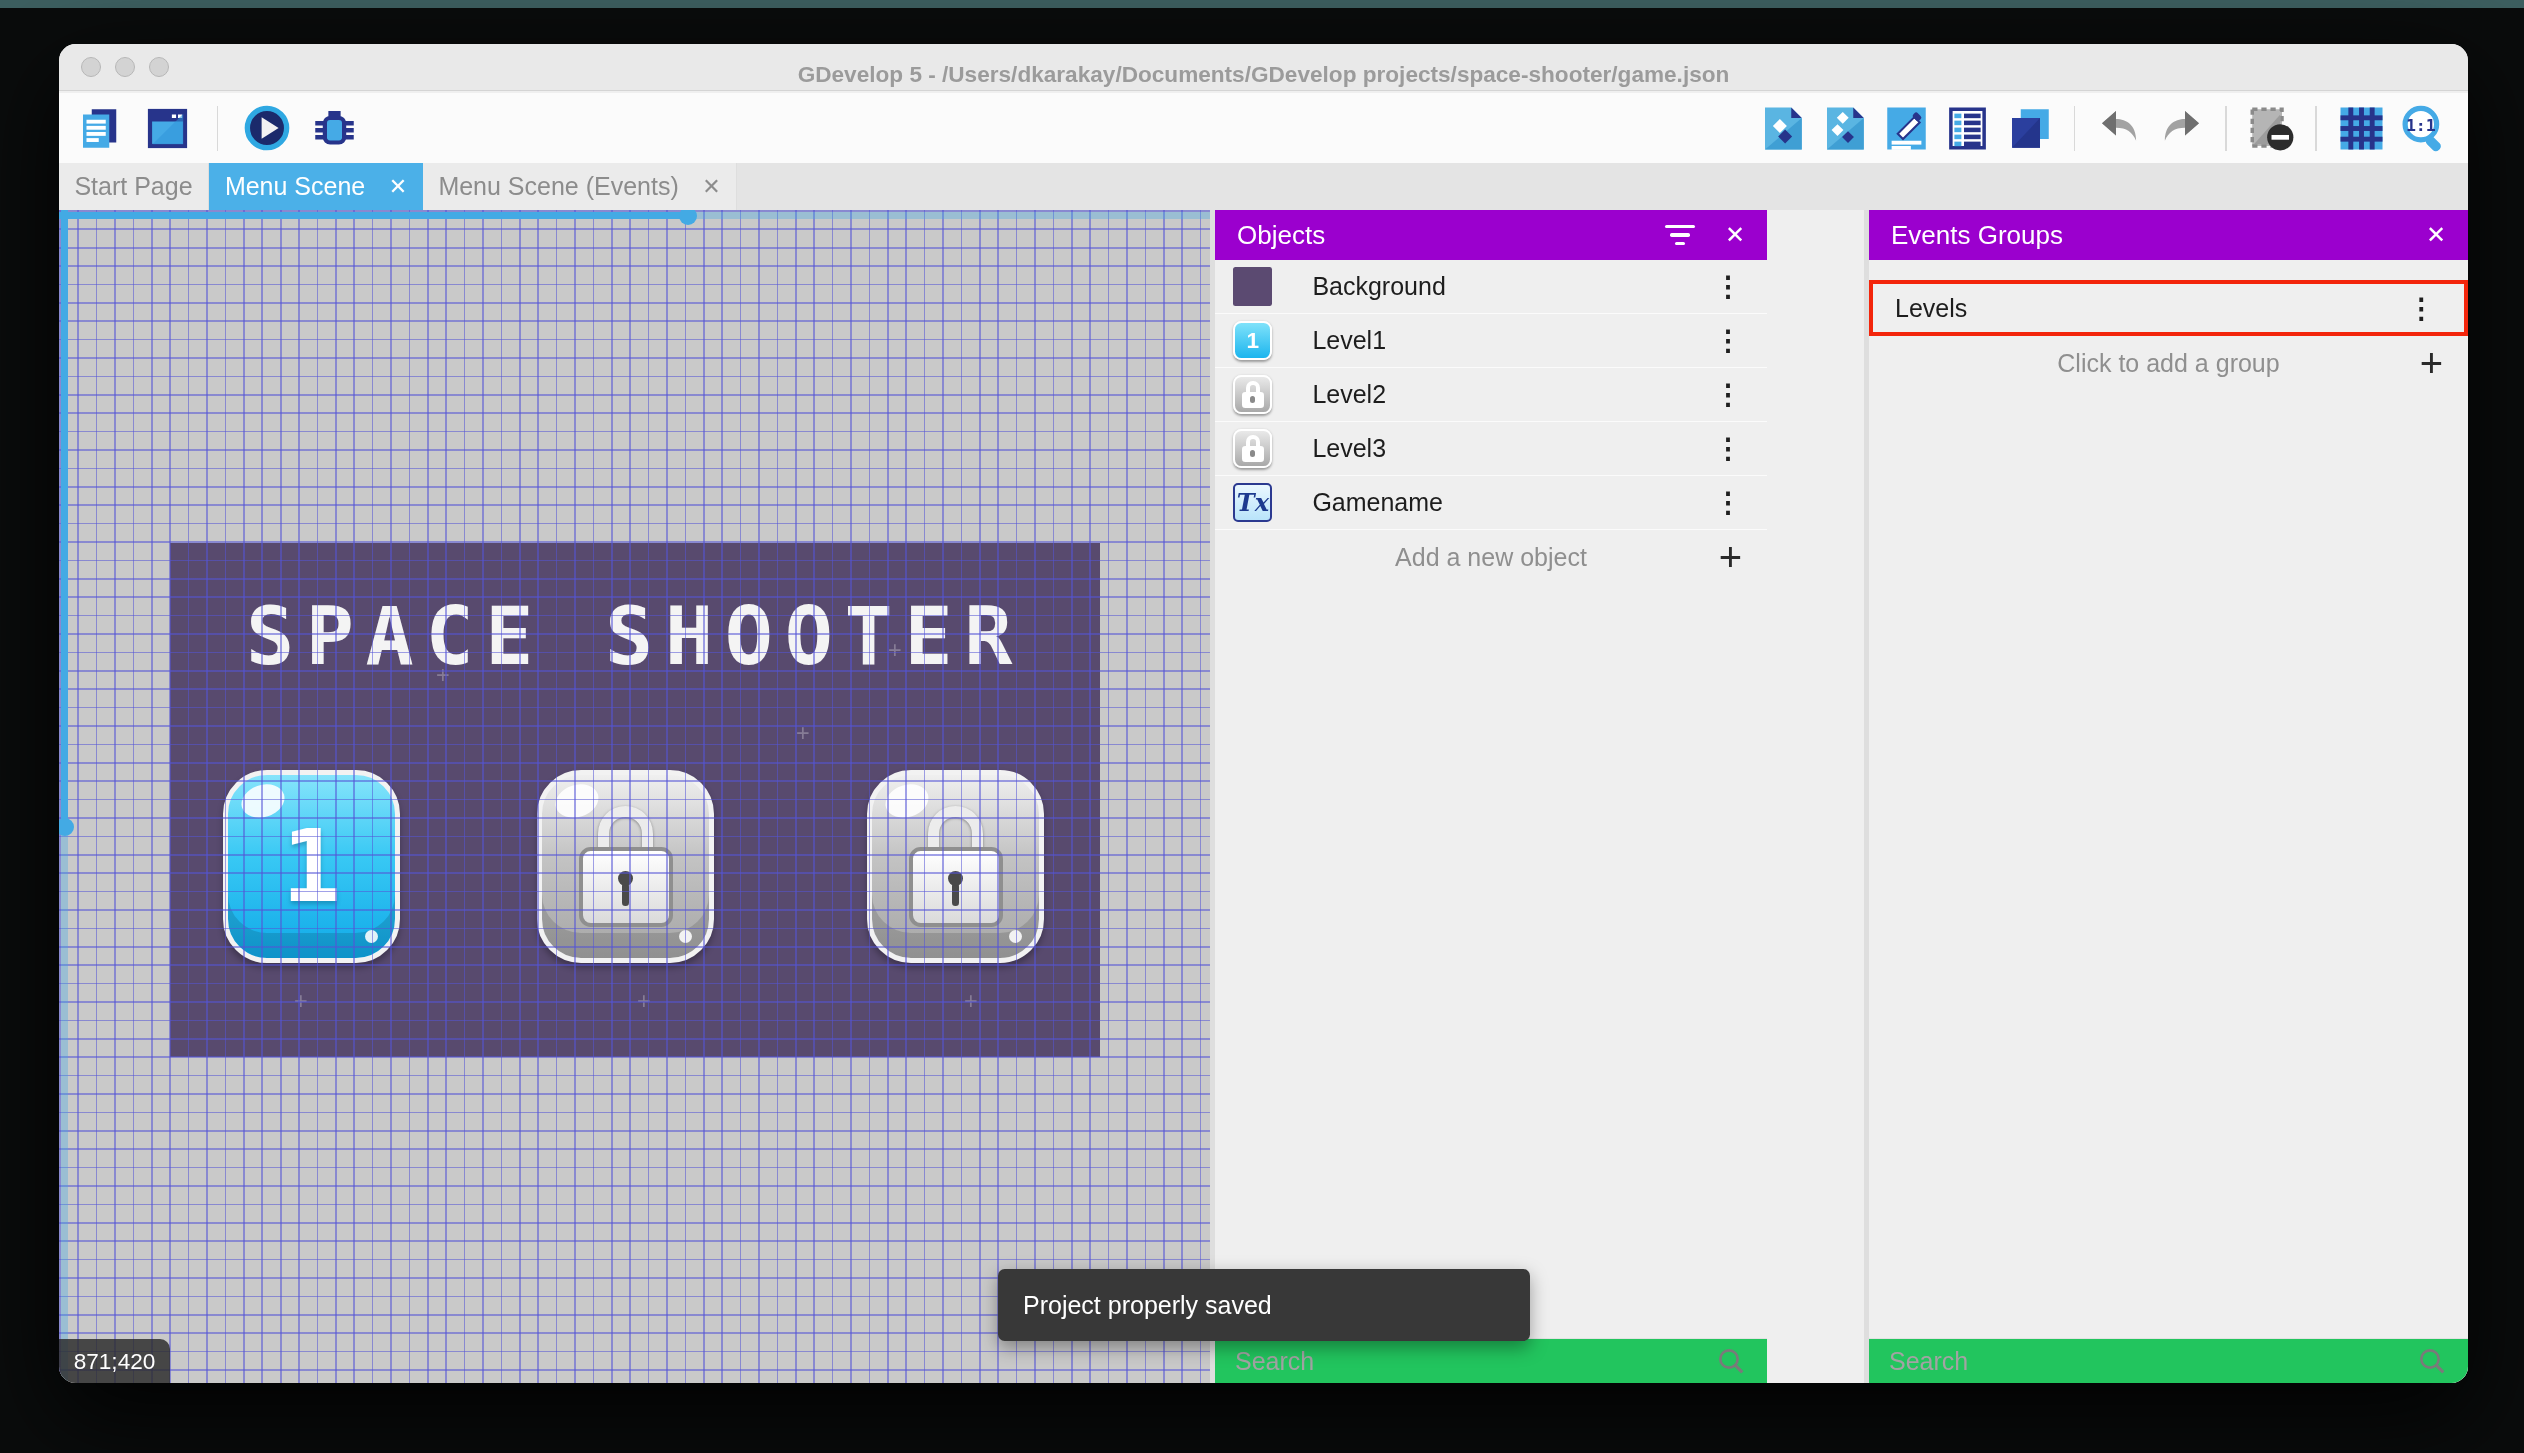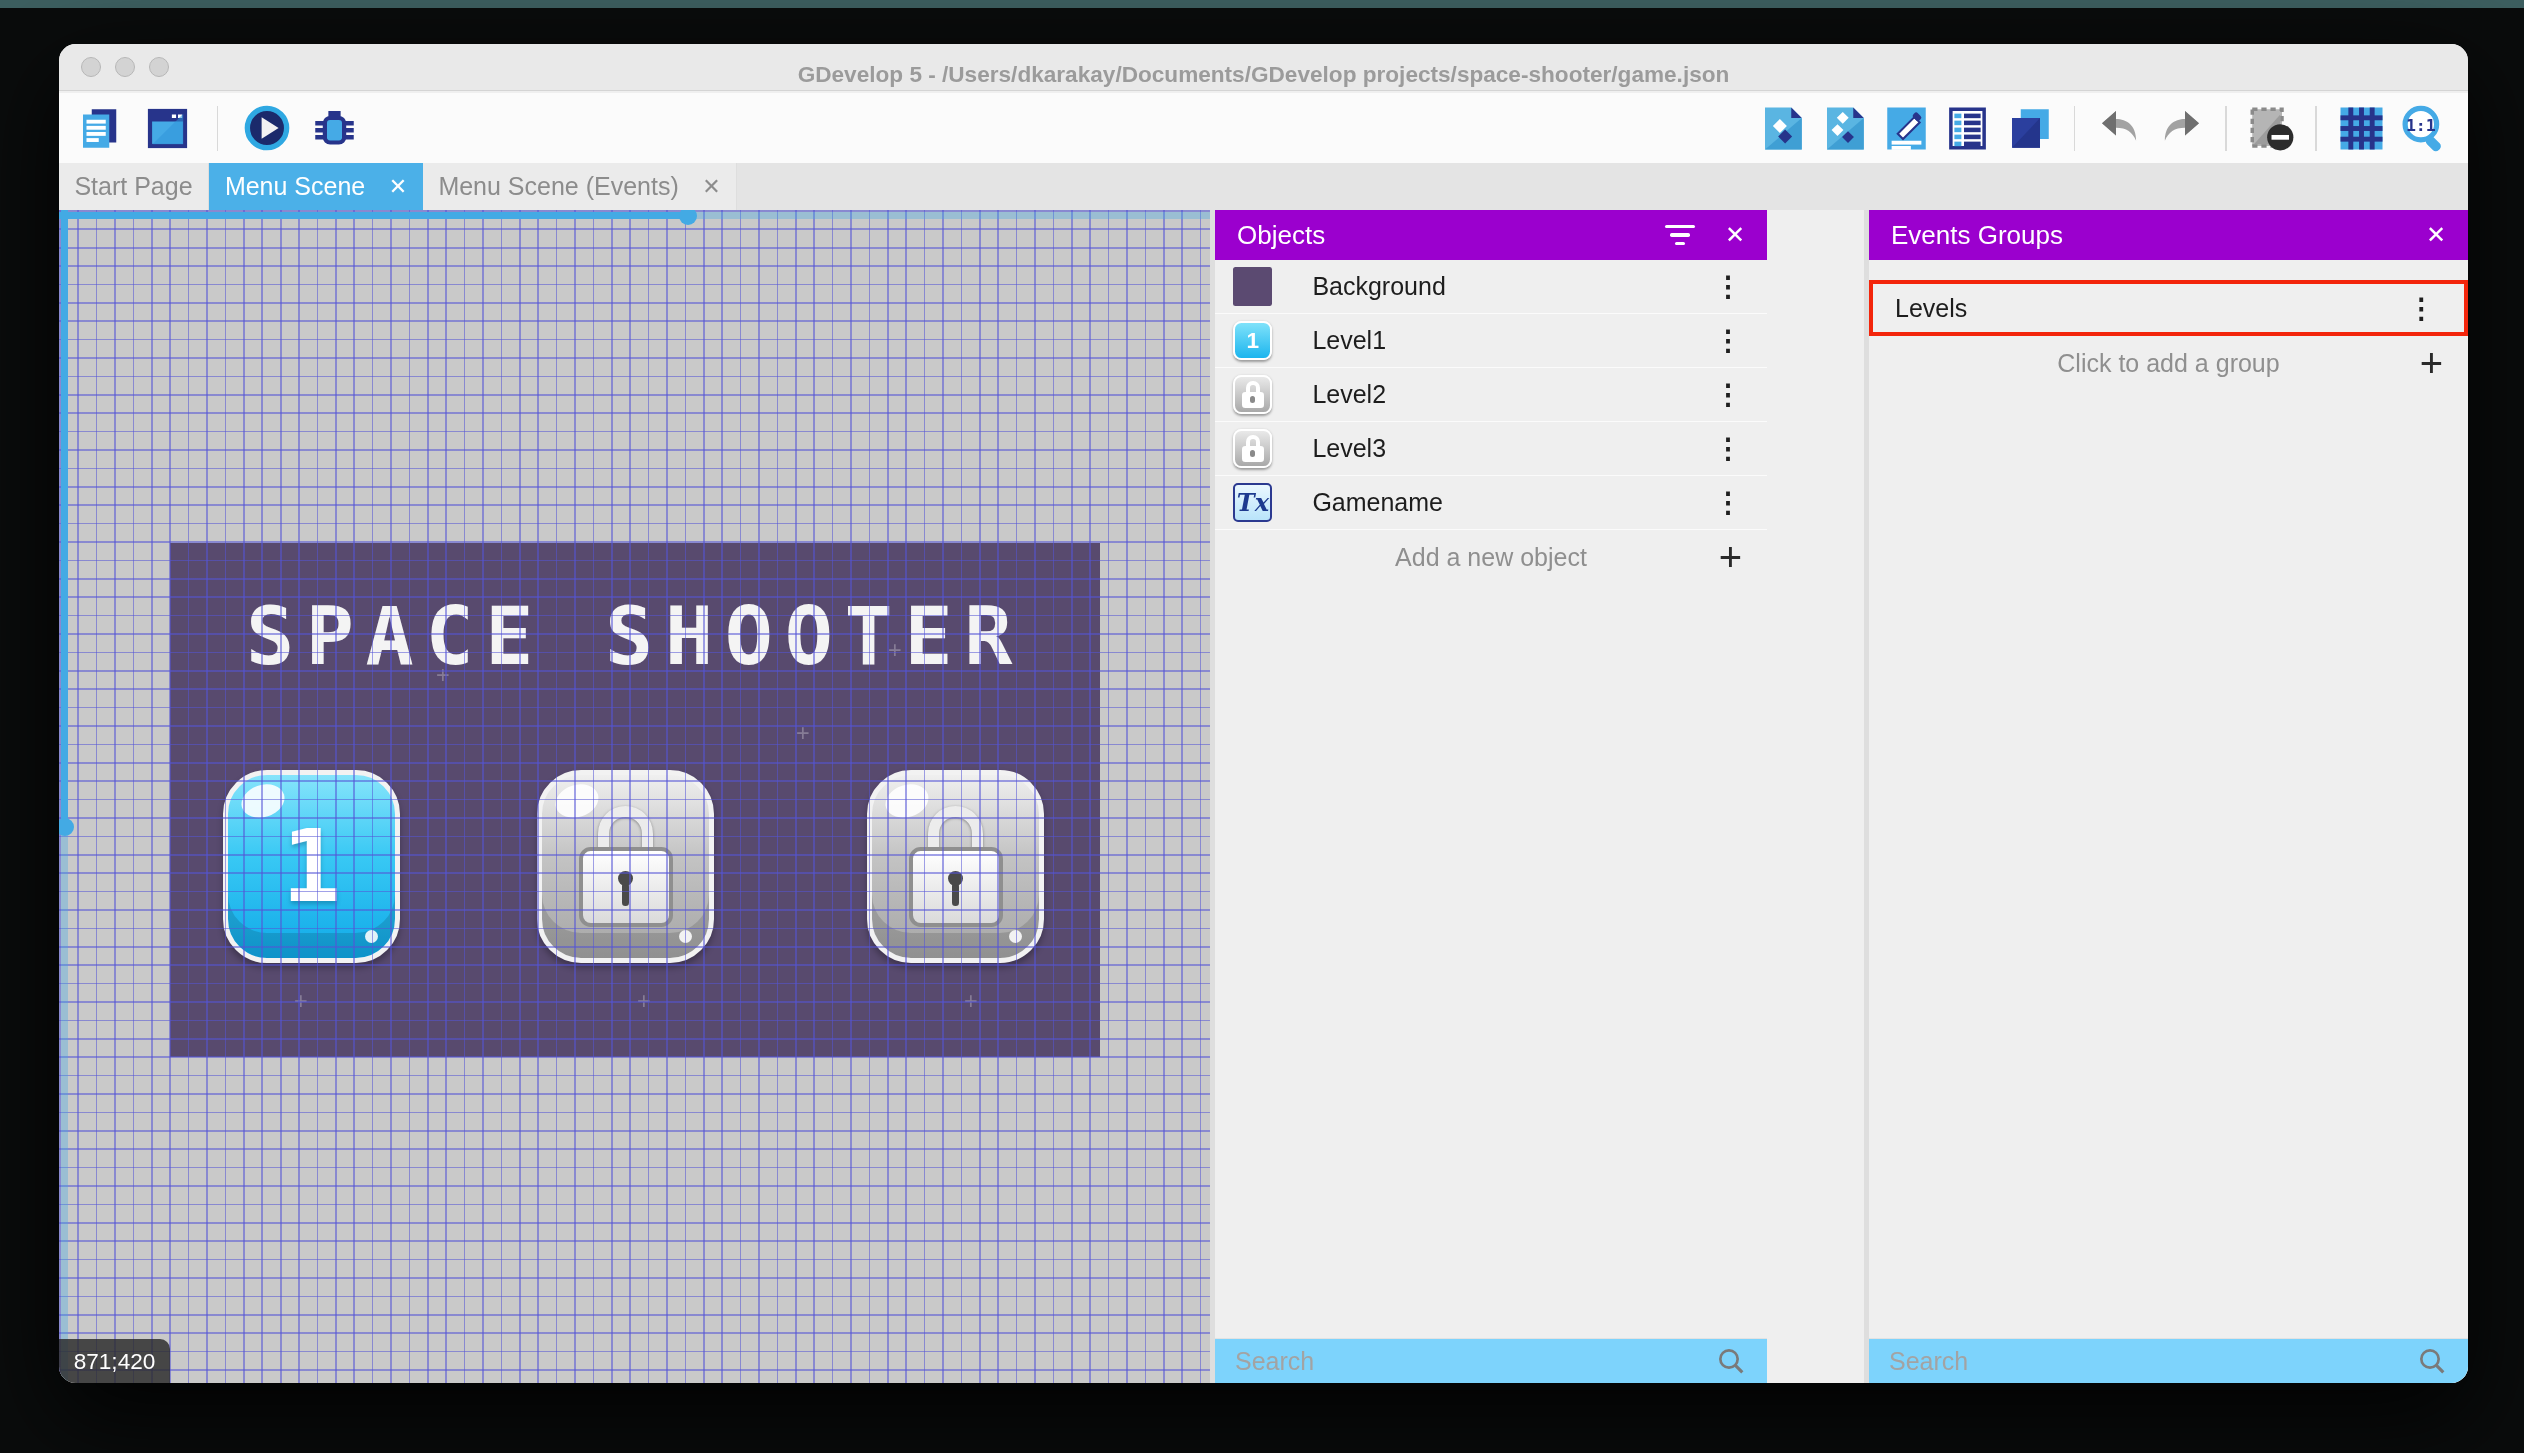--- a/index.html
+++ b/index.html
@@ -122,21 +122,21 @@
   .row-dots { margin-left:auto; font-size:28px; color:#1f1f1f; font-weight:bold; padding-right:6.7px; }
 
   .add-row { height:54px; display:flex; align-items:center; justify-content:center;
     color:#8f8f8f; font-size:25px; position:relative; }
   .add-plus { position:absolute; right:25px; top:50%; transform:translateY(-50%);
     font-size:40px; font-weight:400; color:#2a2a2a; }
 
   .group-row { height:56px; border:4.2px solid #f3250b; display:flex; align-items:center;
     padding:0 22px; background:#efefef;margin-top:20px; }
 
-  .search-row { position:absolute; left:0; right:0; bottom:0; height:45px; background:#7dd3fc;
+  .search-row { position:absolute; left:0; right:0; bottom:0; height:45px; background:#22c55e;
     border-top:0.8px solid #e2e2e2; display:flex; align-items:center; padding:0 20px; }
   .search-input { flex:1; border:none; outline:none; background:transparent; font-size:25px;
     color:#444; font-family:"Liberation Sans", sans-serif; }
   .search-input::placeholder { color:#a3a3a3; }
 
   
   .toast { position:absolute; left:939px; top:1225px; width:532px; height:72px; background:#383838;
     border-radius:6.7px; color:#fff; font-size:25px; display:flex; align-items:center;
     padding-left:25px; z-index:60; box-shadow:0 6.7px 18.4px rgba(0,0,0,.35); }
 </style>
@@ -426,15 +426,18 @@
         <input class="search-input" placeholder="Search" style="">
         <svg width="32" height="32" viewBox="0 0 24 24">
             <circle cx="10.5" cy="10.5" r="6.5" fill="none" stroke="#7a7a7a" stroke-width="2"></circle>
             <line x1="15.3" y1="15.3" x2="20.5" y2="20.5" stroke="#7a7a7a" stroke-width="2.4"></line>
           </svg>
       </div>
     </div>
 
   </div>
 
+  <div class="toast">
+    <span>Project properly saved</span>
+  </div>
 
 </div>
 
 
 </body></html>

